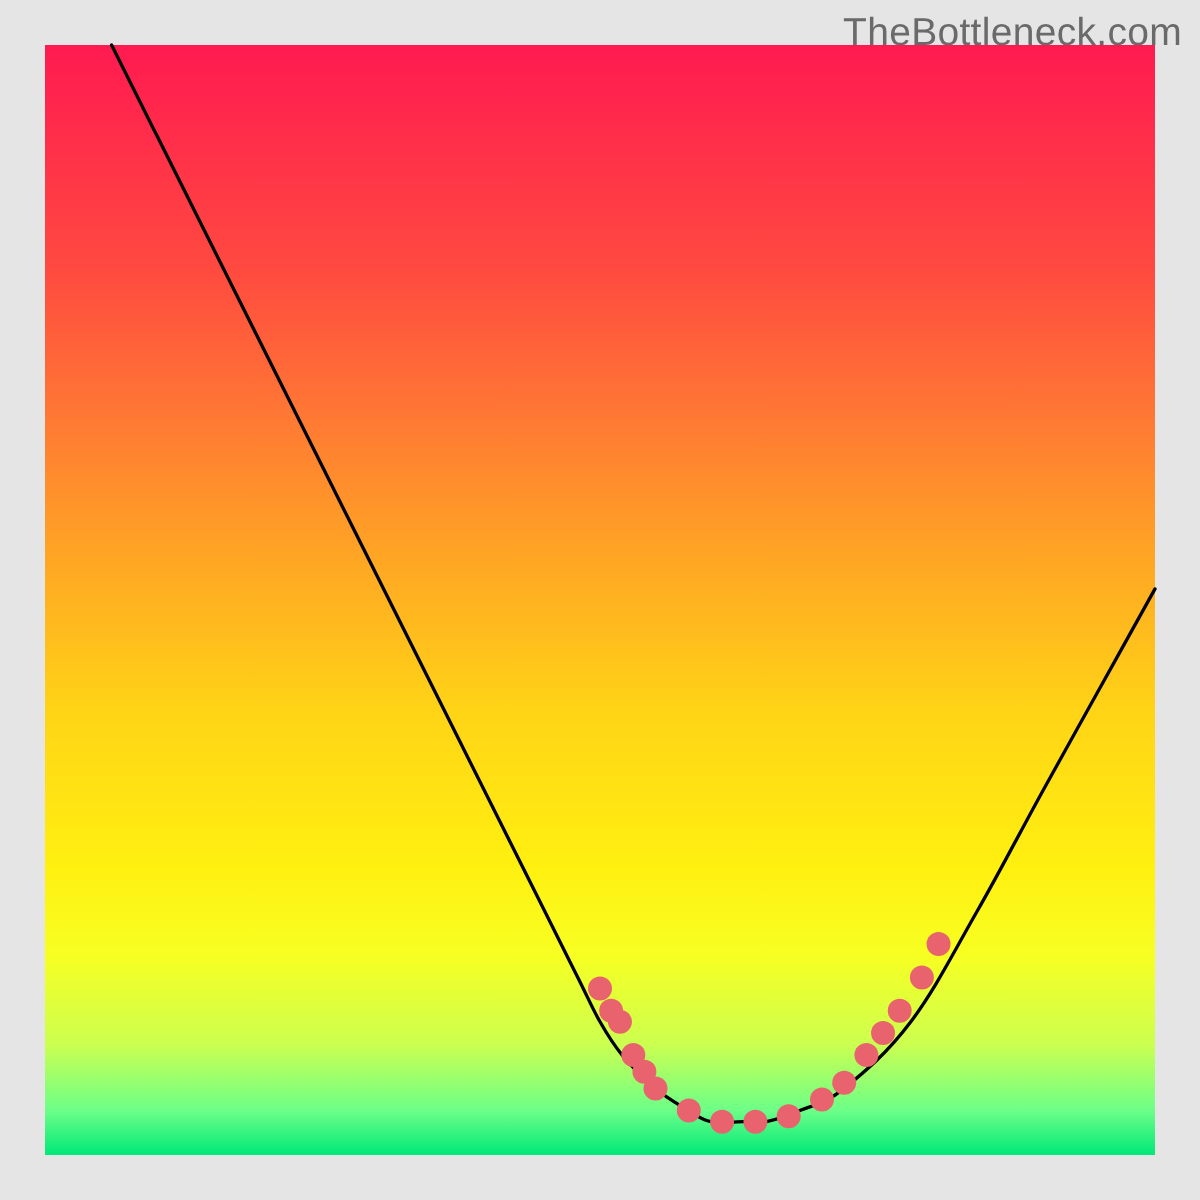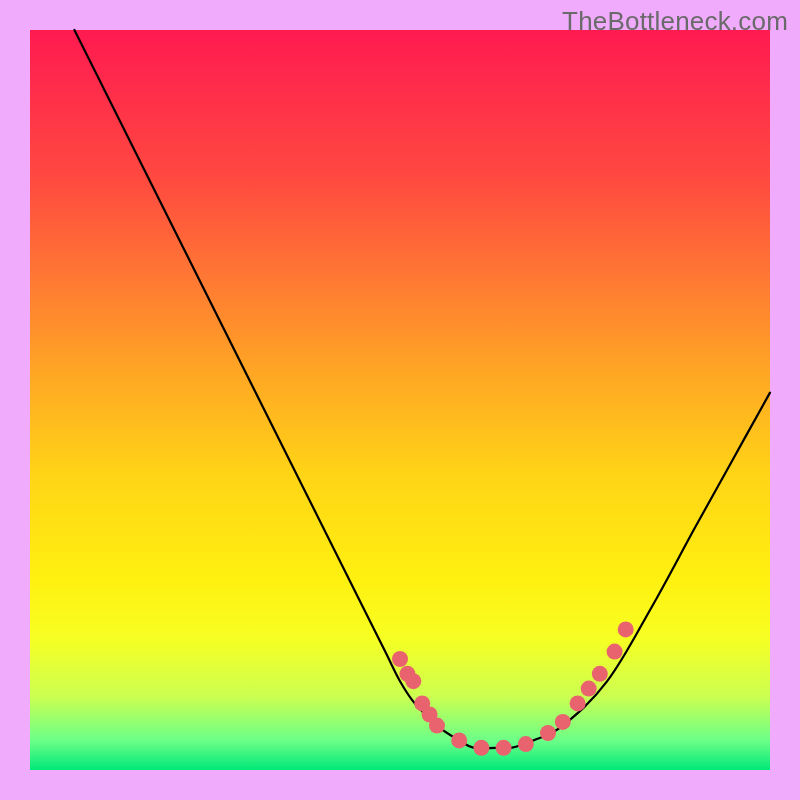--- a/index.html
+++ b/index.html
@@ -8,21 +8,21 @@
     width: 800px;
     height: 800px;
     background: #000;
     overflow: hidden;
     font-family: Arial, Helvetica, sans-serif;
   }
   .stage {
     position: relative;
     width: 800px;
     height: 800px;
-    background: #f0abfc;
+    background: #e5e5e5;
   }
   .plot-area {
     position: absolute;
     left: 30px;
     top: 30px;
     width: 740px;
     height: 740px;
     background: linear-gradient(to bottom,
       #ff1a50 0%,
       #ff2d4a 8%,

